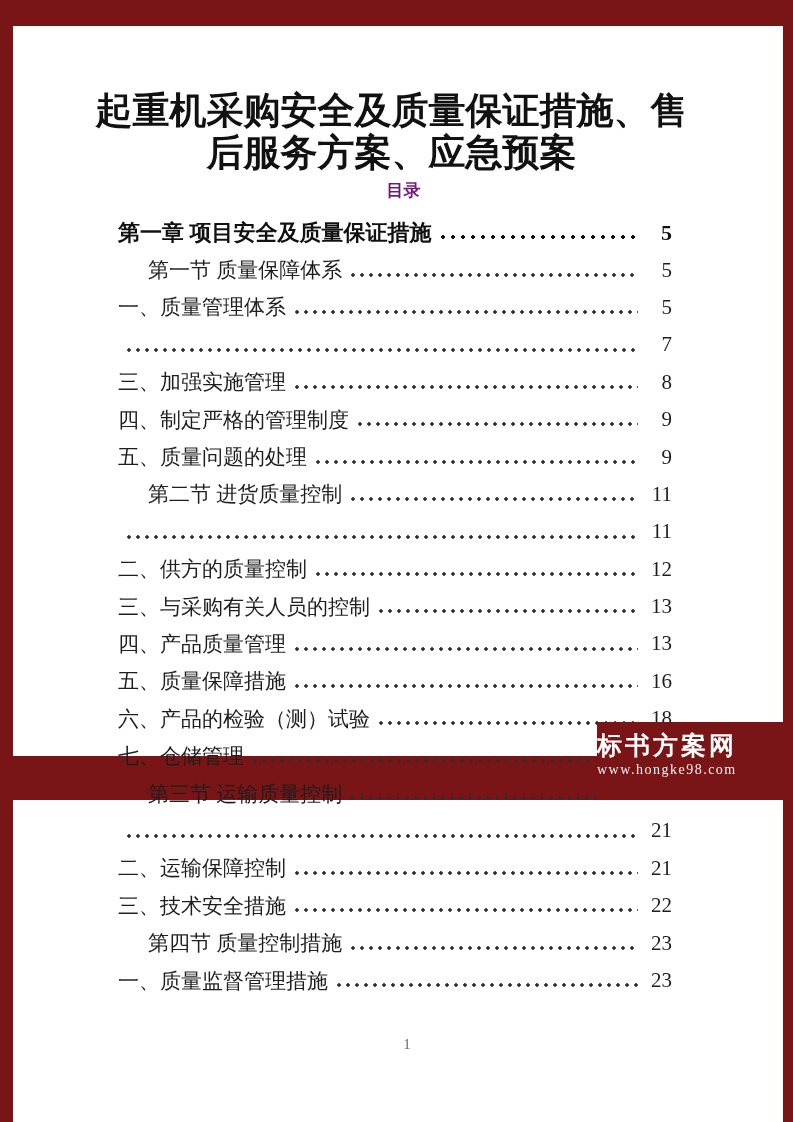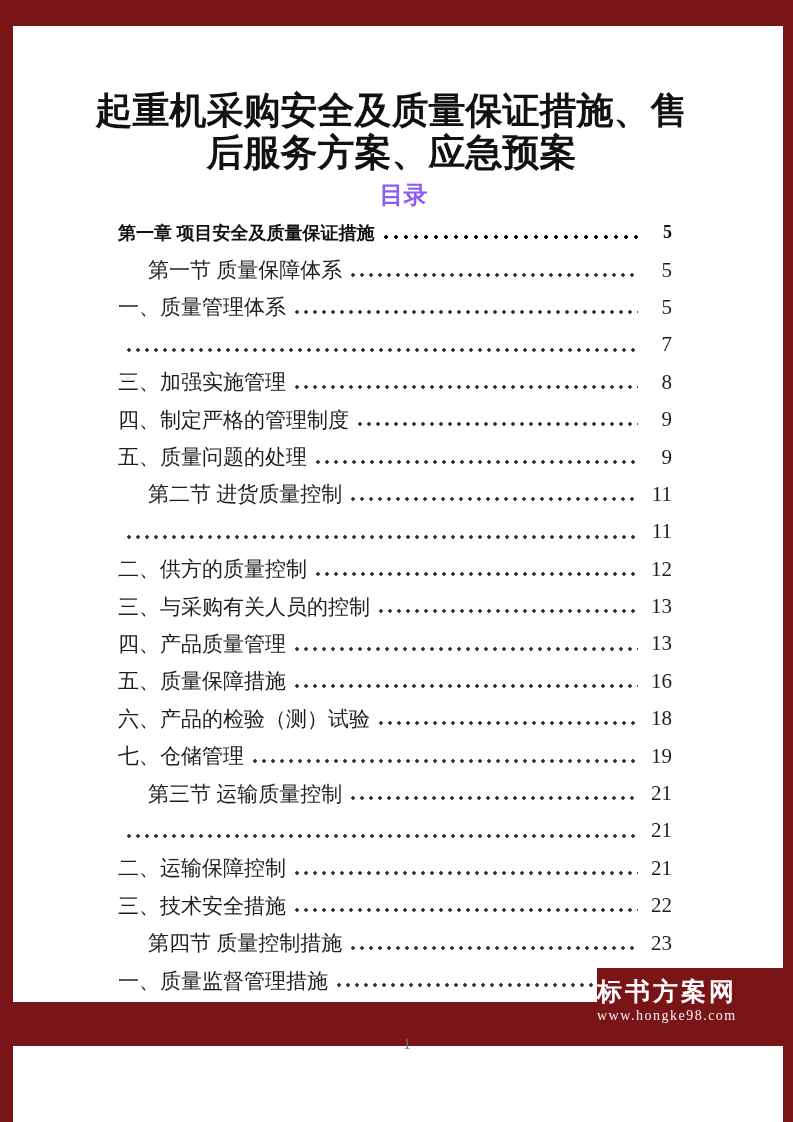--- a/index.html
+++ b/index.html
@@ -4,21 +4,21 @@
 <style>
   html, body {
     margin: 0; padding: 0;
     width: 793px; height: 1122px;
     background: #ffffff;
     overflow: hidden;
     font-family: "Liberation Serif", "DejaVu Serif", serif;
   }
   .page {
     position: relative;
-    width: 793px; height: 1046px;
+    width: 793px; height: 800px;
     background: #ffffff;
   }
   
   .frame { position: absolute; background: #7a1517; }
   .frame-top    { left: 0; top: 0; width: 793px; height: 26px; }
   .frame-left   { left: 0; top: 0; width: 13px;  height: 1122px; }
   .frame-right  { right: 0; top: 0; width: 10px; height: 1122px; }
   .frame-bottom { left: 0; bottom: 0; width: 793px; height: 44px; }
   .watermark-block {
     right: 0; bottom: 0;
@@ -51,37 +51,37 @@
     line-height: 42px;
     color: #111111;
     letter-spacing: 0px;
   }
   .toc-heading {
     position: absolute;
     top: 179px; left: 118px; right: 104px;
     text-align: center;
     font-family: "Liberation Sans", "DejaVu Sans", sans-serif;
     font-weight: bold;
-    font-size: 24px;
-    color: #8b5cf6;
+    font-size: 17px;
+    color: #701a75;
   }
   
   .toc {
     position: absolute;
     top: 214px; left: 118px; right: 121px;
   }
   .toc-row {
     display: flex;
     align-items: center;
     height: 37.4px;
     font-size: 21px;
     color: #1e1e1e;
     white-space: nowrap;
   }
-  .toc-row.lvl-chapter { font-weight: bold; font-size: 18px; color: #111111; }
+  .toc-row.lvl-chapter { font-weight: bold; font-size: 22px; color: #111111; }
   .toc-row.lvl-section .toc-label { margin-left: 30px; }
   .toc-row.lvl-item    .toc-label { }
   .toc-label { flex: 0 0 auto; }
   .toc-leader {
     flex: 1 1 auto;
     align-self: flex-end;
     height: 6px;
     margin: 0 6px 11px 8px;
     background-image: radial-gradient(circle at 3px 3px, #2e2e2e 1.5px, rgba(0,0,0,0) 1.9px);
     background-size: 9px 6px;

